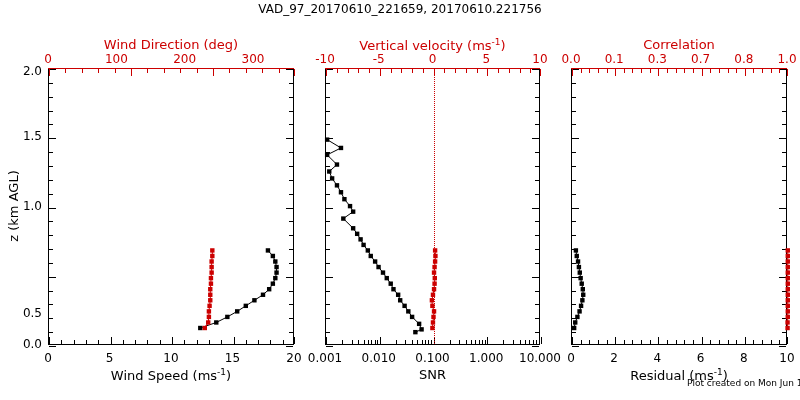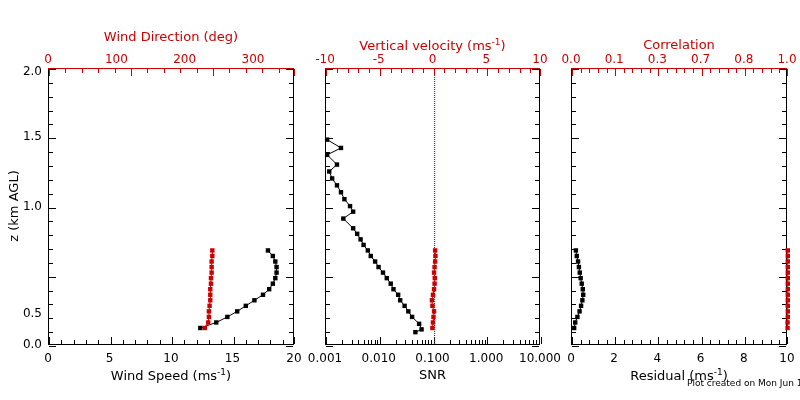--- a/index.html
+++ b/index.html
@@ -73,20 +73,21 @@
     transform-origin: 50% 50%;
     transform: translate(-50%,-50%) rotate(-90deg);
     white-space: nowrap;
   }
 </style>
 </head>
 <body>
 
 <div id="root">
 
+  <div class="txt title ctr">VAD_97_20170610_221659, 20170610.221756</div>
 
   <div class="txt ylabel" id="ylabel-el" style="left:13px; top:206px;">z (km AGL)</div>
 
   <div id="panels-host">
       <div class="txt axlab" style="left: 42px; top: 338px; transform: translateX(-100%);">0.0</div>
       <div class="txt axlab" style="left: 42px; top: 268.75px; transform: translateX(-100%); margin-top: 38px;">0.5</div>
       <div class="txt axlab" style="left: 42px; top: 199.5px; transform: translateX(-100%);">1.0</div>
       <div class="txt axlab" style="left: 42px; top: 130.25px; transform: translateX(-100%);">1.5</div>
       <div class="txt axlab" style="left: 42px; top: 65px; transform: translateX(-100%);">2.0</div>
       <div class="panel" style="left: 48px; top: 68px; width: 246px; height: 277px;">
@@ -208,21 +209,21 @@
       <div class="txt axlab ctr" style="left: 48px; top: 352px;">0</div>
       <div class="txt axlab ctr" style="left: 109.5px; top: 352px;">5</div>
       <div class="txt axlab ctr" style="left: 171px; top: 352px;">10</div>
       <div class="txt axlab ctr" style="left: 232.5px; top: 352px;">15</div>
       <div class="txt axlab ctr" style="left: 294px; top: 352px;">20</div>
       <div class="txt axlab ctr red" style="left: 48px; top: 53px;">0</div>
       <div class="txt axlab ctr red" style="left: 116.333px; top: 53px;">100</div>
       <div class="txt axlab ctr red" style="left: 184.667px; top: 53px;">200</div>
       <div class="txt axlab ctr red" style="left: 253px; top: 53px;">300</div>
       <div class="txt axtitle ctr" style="left: 171px; top: 368px;">Wind Speed (ms<span class="sup">-1</span>)</div>
-      <div class="txt axtitle ctr red" style="left: 171px; top: 30px;">Wind Direction (deg)</div>
+      <div class="txt axtitle ctr red" style="left: 171px; top: 38px;">Wind Direction (deg)</div>
       <div class="panel" style="left: 325px; top: 68px; width: 215px; height: 277px;">
         <div class="axis-top-red"></div>
         <div class="tick" style="top: 277px; height: 1px; width: 7px; left: 0px;"></div>
         <div class="tick" style="top: 277px; height: 1px; width: 7px; right: 0px;"></div>
         <div class="tick" style="top: 263.15px; height: 1px; width: 4px; left: 0px;"></div>
         <div class="tick" style="top: 263.15px; height: 1px; width: 4px; right: 0px;"></div>
         <div class="tick" style="top: 249.3px; height: 1px; width: 4px; left: 0px;"></div>
         <div class="tick" style="top: 249.3px; height: 1px; width: 4px; right: 0px;"></div>
         <div class="tick" style="top: 235.45px; height: 1px; width: 4px; left: 0px;"></div>
         <div class="tick" style="top: 235.45px; height: 1px; width: 4px; right: 0px;"></div>

